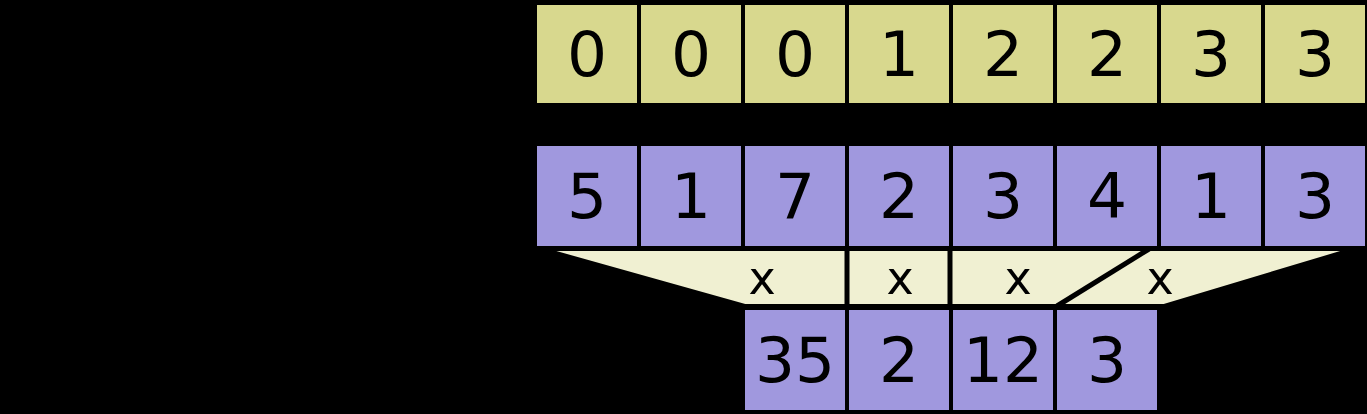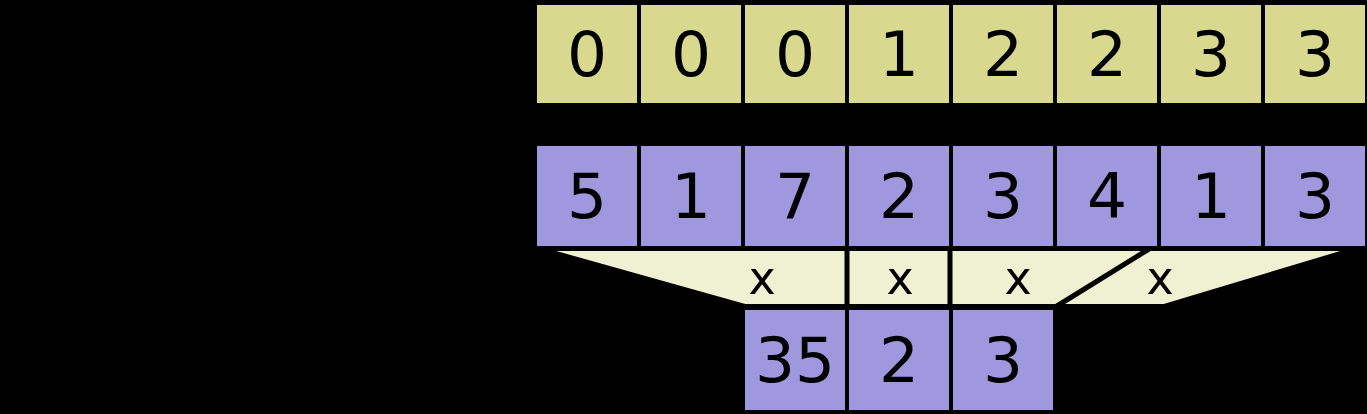--- a/index.html
+++ b/index.html
@@ -117,16 +117,17 @@
   </div>
 
   <span class="op op-1">x</span>
   <span class="op op-2">x</span>
   <span class="op op-3">x</span>
   <span class="op op-4">x</span>
 
   <div class="row row-results">
     <div class="cell cell-result">35</div>
     <div class="cell cell-result">2</div>
+    <div class="cell cell-result">12</div>
     <div class="cell cell-result">3</div>
   </div>
 
 </div>
 
 </body></html>

